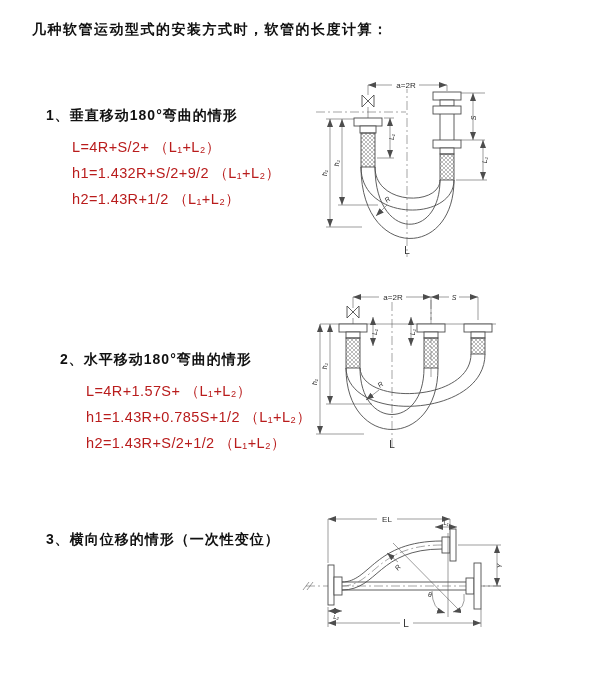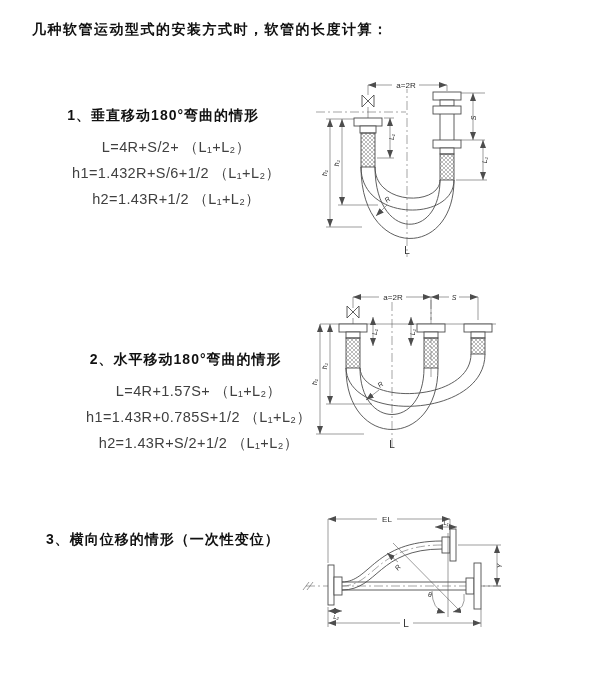--- a/index.html
+++ b/index.html
@@ -5,27 +5,27 @@
   html,body{margin:0;padding:0;}
   body{
     width:600px;height:675px;position:relative;background:#ffffff;
     font-family:"Liberation Sans","DejaVu Sans",sans-serif;color:#1a1a1a;
     overflow:hidden;
   }
   .page-title{
     position:absolute;left:32px;top:21px;font-size:14px;font-weight:bold;
     letter-spacing:1.5px;color:#111;text-align:right;
   }
-  .section{position:absolute;text-align:center;}
+  .section{position:absolute;}
   .sec1{left:46px;top:107px;}
   .sec2{left:60px;top:303px;margin-top:48px;}
   .sec3{left:46px;top:519px;margin-top:12px;}
   .sec-heading{font-size:14px;font-weight:bold;letter-spacing:1px;color:#111;white-space:nowrap;}
   .formulas{margin:9px 0 0 26px;}
-  .formula{font-size:14.5px;line-height:26px;color:#404040;letter-spacing:.4px;white-space:nowrap;}
+  .formula{font-size:14.5px;line-height:26px;color:#b91c1c;letter-spacing:.4px;white-space:nowrap;}
   .diagram{position:absolute;}
   .dg1{left:310px;top:70px;}
   .dg2{left:306px;top:282px;}
   .dg3{left:298px;top:505px;}
   svg{overflow:visible;}
   svg .ln{stroke:#4d4d4d;stroke-width:.9;fill:none;}
   svg .thin{stroke:#5a5a5a;stroke-width:.6;fill:none;}
   svg .dash{stroke:#6a6a6a;stroke-width:.6;fill:none;stroke-dasharray:9 3 2 3;}
   svg .fit{stroke:#4d4d4d;stroke-width:.9;fill:#ffffff;}
   svg .braid{stroke:#4d4d4d;stroke-width:.9;}
@@ -37,21 +37,21 @@
 </style>
 </head>
 <body>
 
 <div class="page-title">几种软管运动型式的安装方式时，软管的长度计算：</div>
 
 <div class="section sec1">
   <div class="sec-heading"><span>1、</span><span>垂直移动180°弯曲的情形</span></div>
   <div class="formulas">
     <div class="formula">L=4R+S/2+ （L₁+L₂）</div>
-    <div class="formula">h1=1.432R+S/6+1/2 （L₁+L₂）</div>
+    <div class="formula">h1=1.432R+S/2+9/2 （L₁+L₂）</div>
     <div class="formula">h2=1.43R+1/2 （L₁+L₂）</div>
   </div>
 </div>
 
 <svg class="diagram dg1" width="280" height="190" viewBox="0 0 280 190">
   <defs>
     <marker id="ar1" markerWidth="9" markerHeight="7" refX="8" refY="3" orient="auto-start-reverse" markerUnits="userSpaceOnUse">
       <path d="M0,0 L8,3 L0,6 Z" fill="#4d4d4d"></path>
     </marker>
     <pattern id="ht1" width="4" height="4" patternUnits="userSpaceOnUse">

